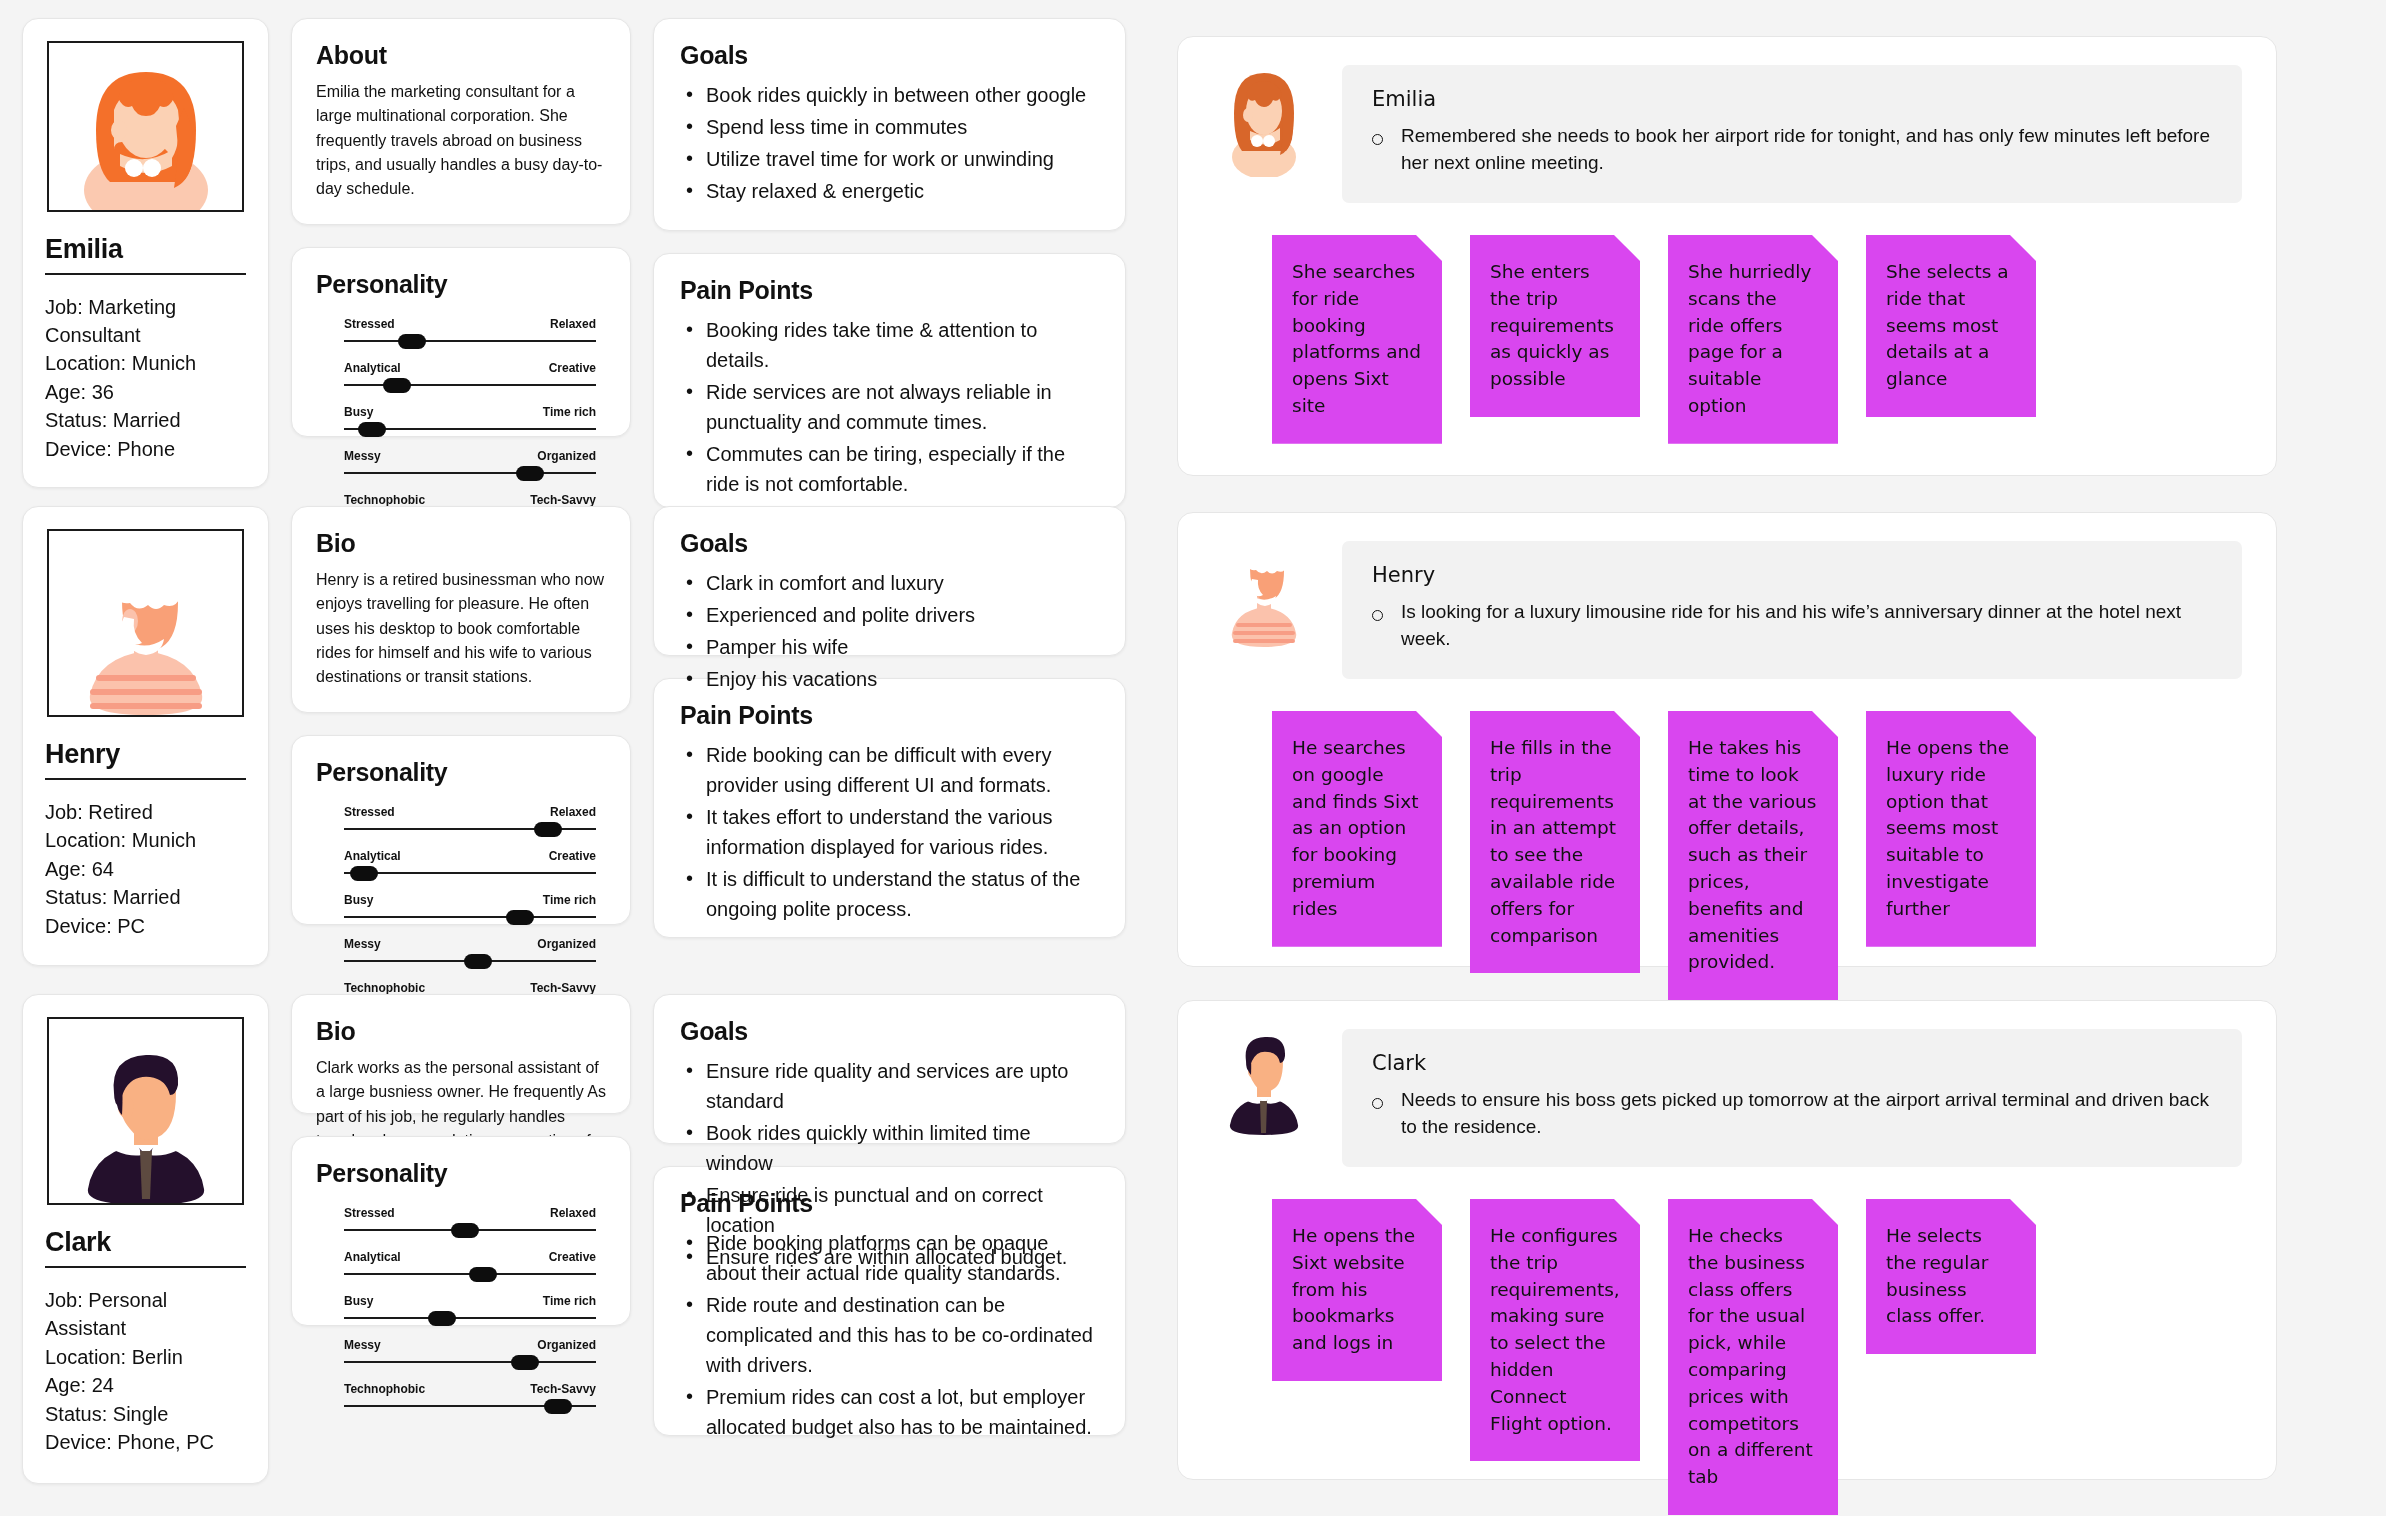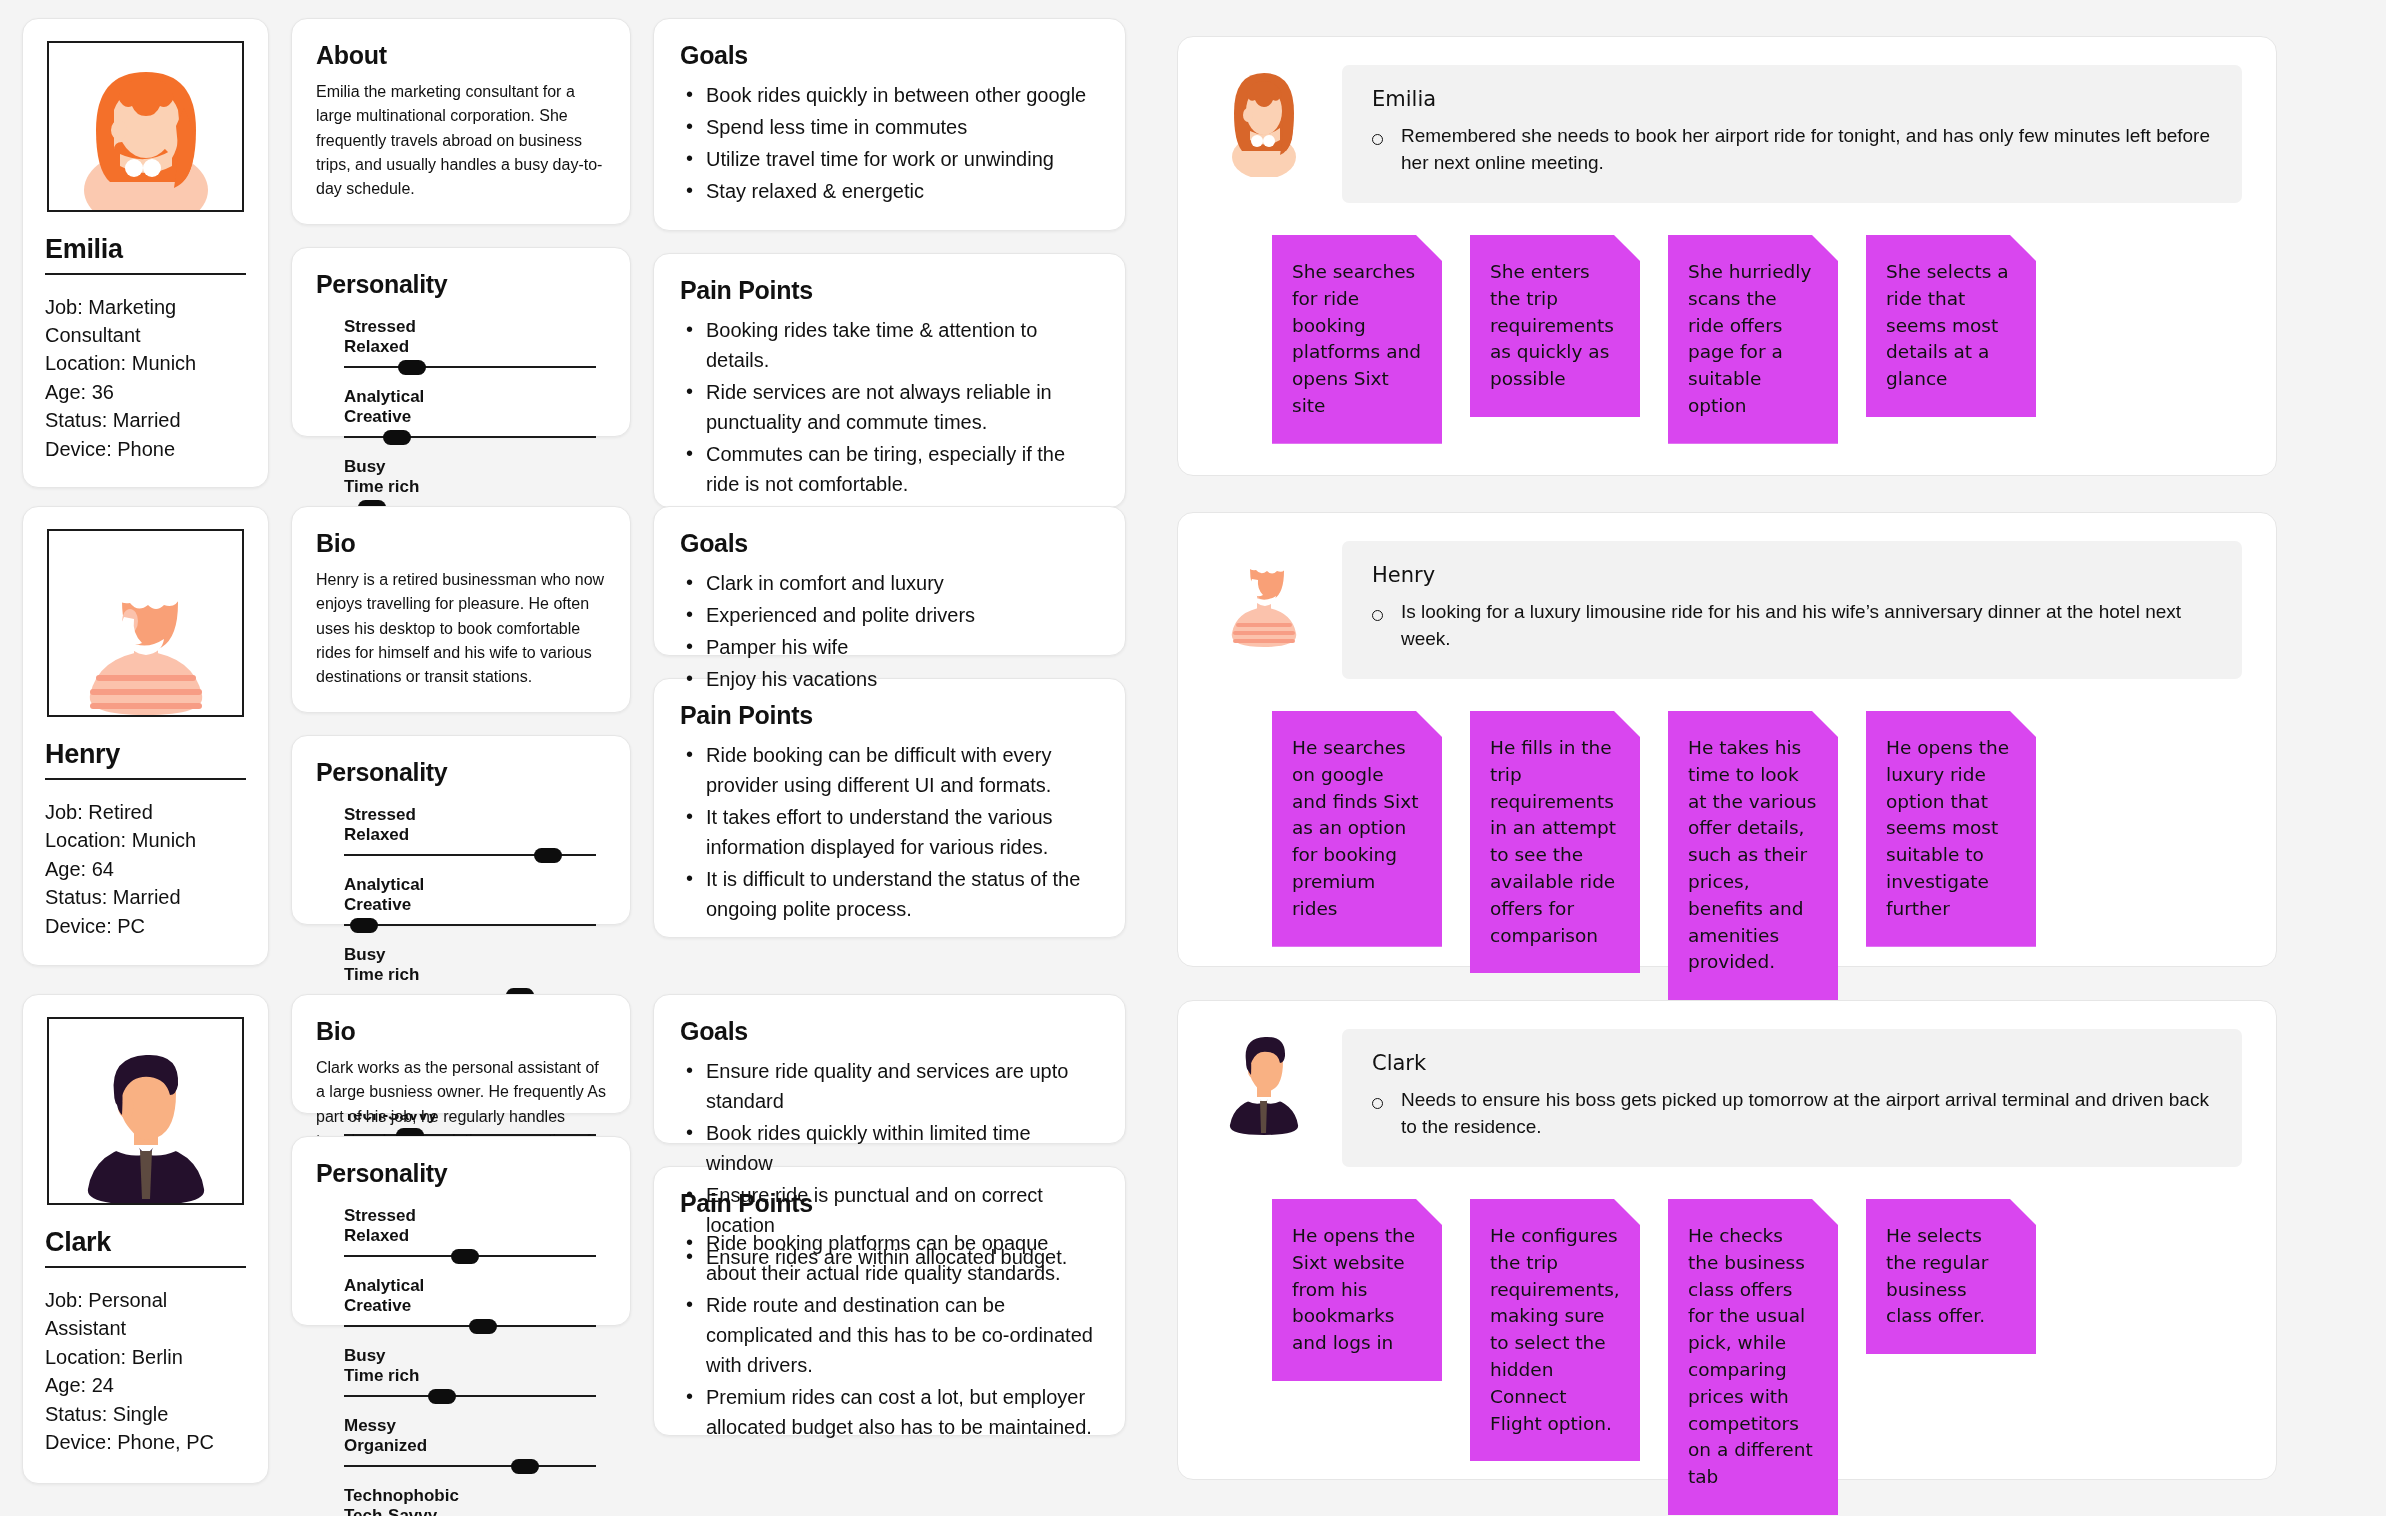--- a/index.html
+++ b/index.html
@@ -49,21 +49,21 @@
     font-size: 20px; line-height: 1.5; position: relative;
     padding-left: 26px; margin-bottom: 2px;
   }
   .bullets li::before {
     content: "•"; position: absolute; left: 6px; top: -1px; font-size: 20px;
   }
 
   
   .sliders { margin-top: 18px; padding: 0 10px 0 28px; }
   .slider-row { margin-bottom: 13px; }
-  .slider-labels { display: flex; justify-content: space-between; font-size: 17px; font-weight: 700; flex-direction: column; }
+  .slider-labels { display: flex; justify-content: space-between; font-size: 12px; font-weight: 700; }
   .slider-track { position: relative; height: 14px; margin-top: 3px; }
   .slider-track .line { position: absolute; left: 0; right: 0; top: 6px; height: 2px; background: #1a1a1a; }
   .slider-track .knob {
     position: absolute; top: 0px; width: 28px; height: 15px;
     background: #0d0d0d; border-radius: 9px; transform: translateX(-50%);
   }
 
   
   .scenario-panel { position: absolute; background: #fff; border: 1px solid #e6e6e6; border-radius: 16px; }
   .scenario-top { display: flex; align-items: flex-start; padding: 28px 34px 0 34px; gap: 26px; }

